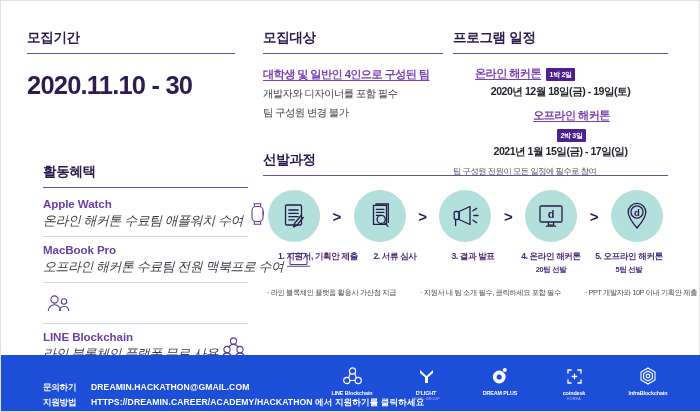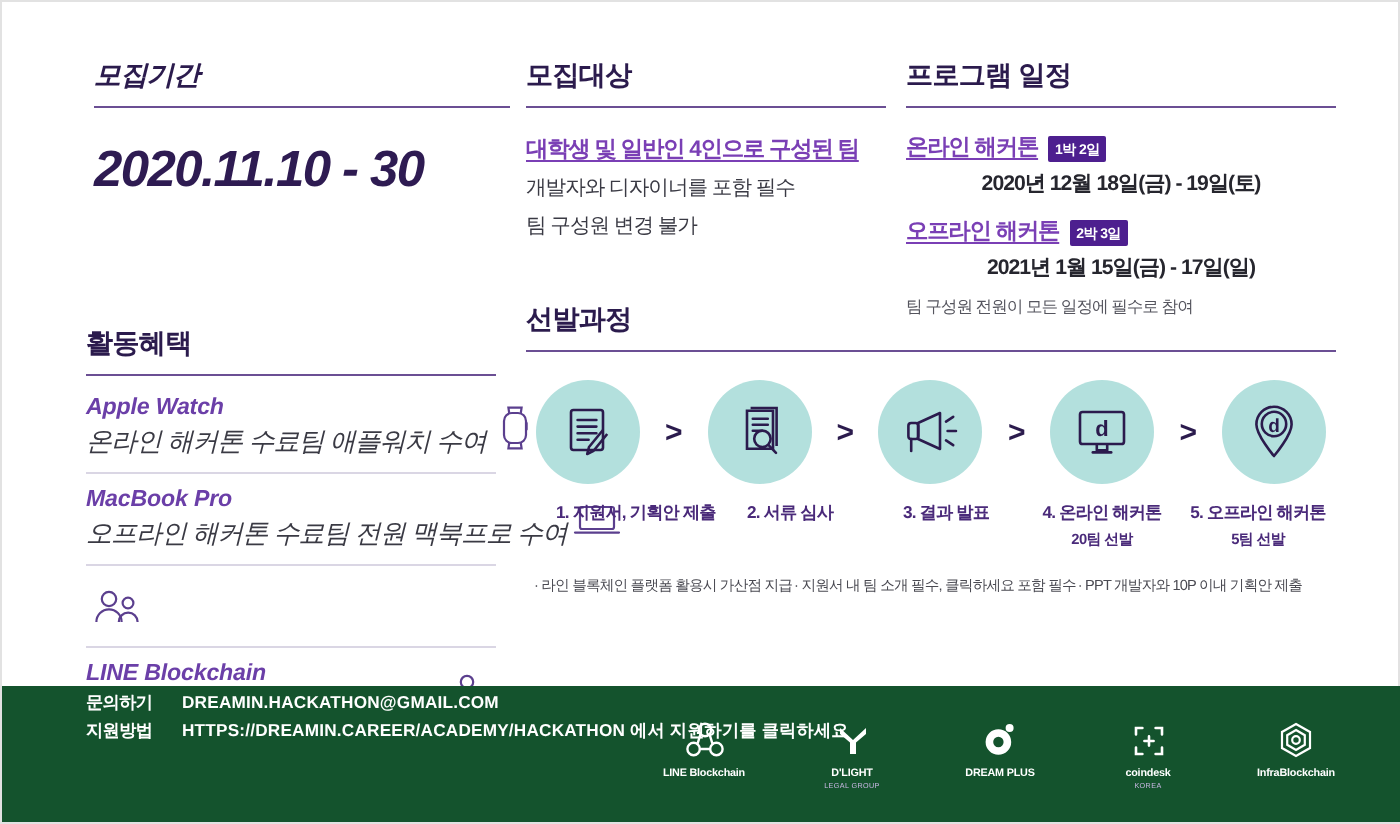--- a/index.html
+++ b/index.html
@@ -26,21 +26,21 @@
   }
   .rule {
     height: 1px;
     background: #6b4f94;
     margin-top: 6px;
   }
 
   
   .block { position: absolute; }
 
-  #blk-period { left: 46px;  top: 28px;  width: 208px; font-style: italic; }
+  #blk-period { left: 26px;  top: 28px;  width: 208px; }
   #blk-target { left: 262px; top: 28px;  width: 180px; }
   #blk-sched  { left: 452px; top: 28px;  width: 215px; }
 
   .big-date {
     margin-top: 17px;
     font-size: 25.5px;
     font-weight: bold;
     color: #2e1b52;
     letter-spacing: -0.8px;
     white-space: nowrap;
@@ -61,22 +61,23 @@
     color: #3a3a44;
     letter-spacing: -0.5px;
     white-space: nowrap;
     margin-top: 5px;
   }
 
   
   .sch-head {
     display: flex; align-items: center; gap: 5px;
     margin-top: 12px;
-  }
-  .sch-head.second { margin-top: 9px; }
+    margin-left: 22px;
+  }
+  .sch-head.second { margin-top: 9px; flex-direction: column; }
   .sch-name {
     font-size: 11.2px; font-weight: bold; color: #7a3fb5;
     text-decoration: underline; text-underline-offset: 2px;
     letter-spacing: -0.6px; white-space: nowrap;
   }
   .badge {
     background: #4d1f8f; color: #ffffff;
     font-size: 7px; font-weight: bold;
     padding: 1.5px 3.5px; border-radius: 1px;
     letter-spacing: -0.3px; white-space: nowrap;
@@ -97,21 +98,21 @@
   .benefit-row {
     display: flex; align-items: center;
     border-bottom: 1px solid #dad6e4;
     padding: 6px 0 6px 0;
     min-height: 34px;
   }
   .benefit-row:last-child { border-bottom: none; }
   .benefit-txt { flex: 1 1 auto; }
   .b-name {
     font-size: 11.6px; font-weight: bold; color: #6b3fa8;
-    letter-spacing: -0.1px; white-space: nowrap; font-style: italic;
+    letter-spacing: -0.1px; white-space: nowrap;
   }
   .b-desc {
     font-size: 13px; color: #3a3a44;
     letter-spacing: -0.5px; white-space: nowrap; margin-top: 2px; font-style: italic;
   }
   .b-desc.tight { margin-top: 1px; }
   .benefit-icon {
     width: 30px; height: 28px; flex: 0 0 30px;
     display: flex; align-items: center; justify-content: center;
     color: #5b3f8e;
@@ -142,33 +143,33 @@
   }
   .pl-main {
     font-size: 8.6px; font-weight: bold; color: #4a2a7a;
     letter-spacing: -0.4px; white-space: nowrap;
   }
   .pl-sub {
     font-size: 7.4px; font-weight: bold; color: #4a2a7a;
     letter-spacing: -0.3px; white-space: nowrap; margin-top: 2px;
   }
   .proc-notes {
-    display: flex; gap: 1px; margin-top: 13px; padding-left: 4px;
+    display: flex; gap: 24px; margin-top: 13px; padding-left: 4px;
   }
   .p-note {
     font-size: 7.3px; color: #4a4a52;
     letter-spacing: -0.4px; white-space: nowrap;
   }
 
   
   #footer {
     position: absolute; left: 0; bottom: 0;
-    width: 700px; height: 68px;
-    background: #14532d;
-    display: flex; align-items: flex-start;
+    width: 700px; height: 56px;
+    background: #1d4ed8;
+    display: flex; align-items: flex-end;
   }
   .f-contact { margin-left: 42px; }
   .f-row { display: flex; align-items: baseline; margin: 2.5px 0; }
   .f-key {
     font-size: 8.6px; font-weight: bold; color: #ffffff;
     width: 48px; letter-spacing: -0.3px; white-space: nowrap;
   }
   .f-val {
     font-size: 8.6px; font-weight: bold; color: #ffffff;
     letter-spacing: 0.1px; white-space: nowrap;

